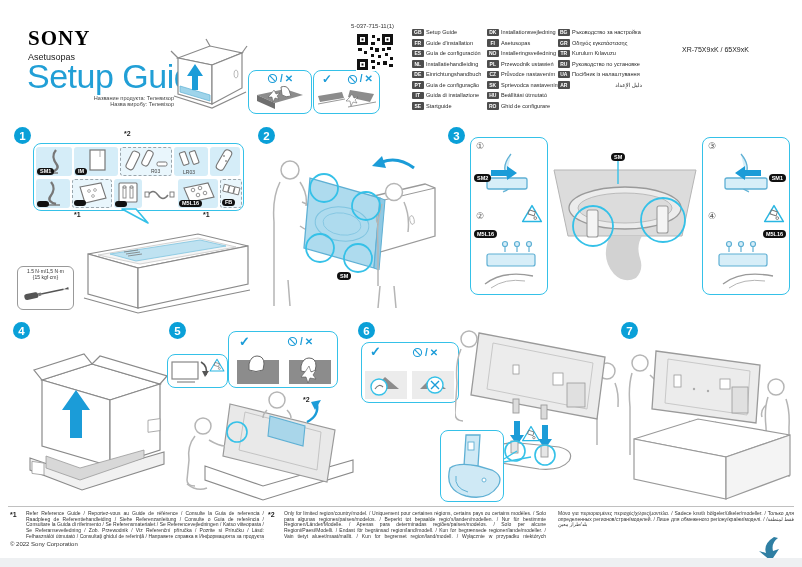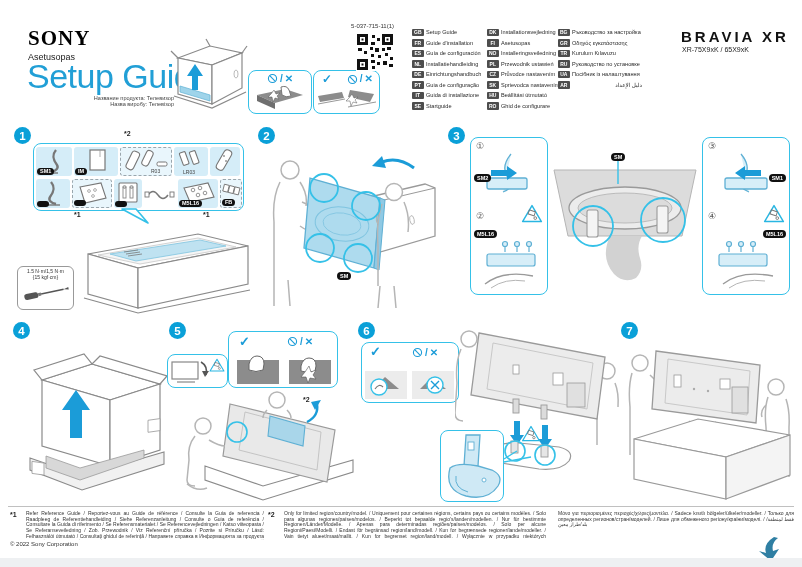--- a/index.html
+++ b/index.html
@@ -230,21 +230,20 @@
     <div class="lang-row" style="width:84px">
         <span class="lang-badge">UA</span>
         <span class="lang-label">Посібник із налаштування</span>
       </div>
     <div class="lang-row" style="width:84px">
         <span class="lang-badge">AR</span>
         <span class="lang-label" style="margin-left:auto">دليل الإعداد</span>
       </div>
   </div>
 
-  <div class="abs" style="left:681px;top:28px;font-size:15px;font-weight:600;letter-spacing:3px;color:#111">BRAVIA XR</div>
   <div class="abs" style="left:682px;top:46px;font-size:7px;color:#222">XR-75X9xK / 65X9xK</div>
 
   <div class="stepnum" style="left:14px;top:127px">1</div>
   <span class="star" style="left:124px;top:130px">*2</span>
 
   <div class="panel" style="left:33px;top:143px;width:211px;height:68px">
 
     <div class="cell" style="left:2px;top:3px;width:36px;height:29px">
       <svg width="36" height="29" viewBox="0 0 36 29">
         <path d="M20,3 c-5,6 -2,11 1,15 c2,3 -1,6 -6,7" fill="none" stroke="#777" stroke-width="2.4"></path>

